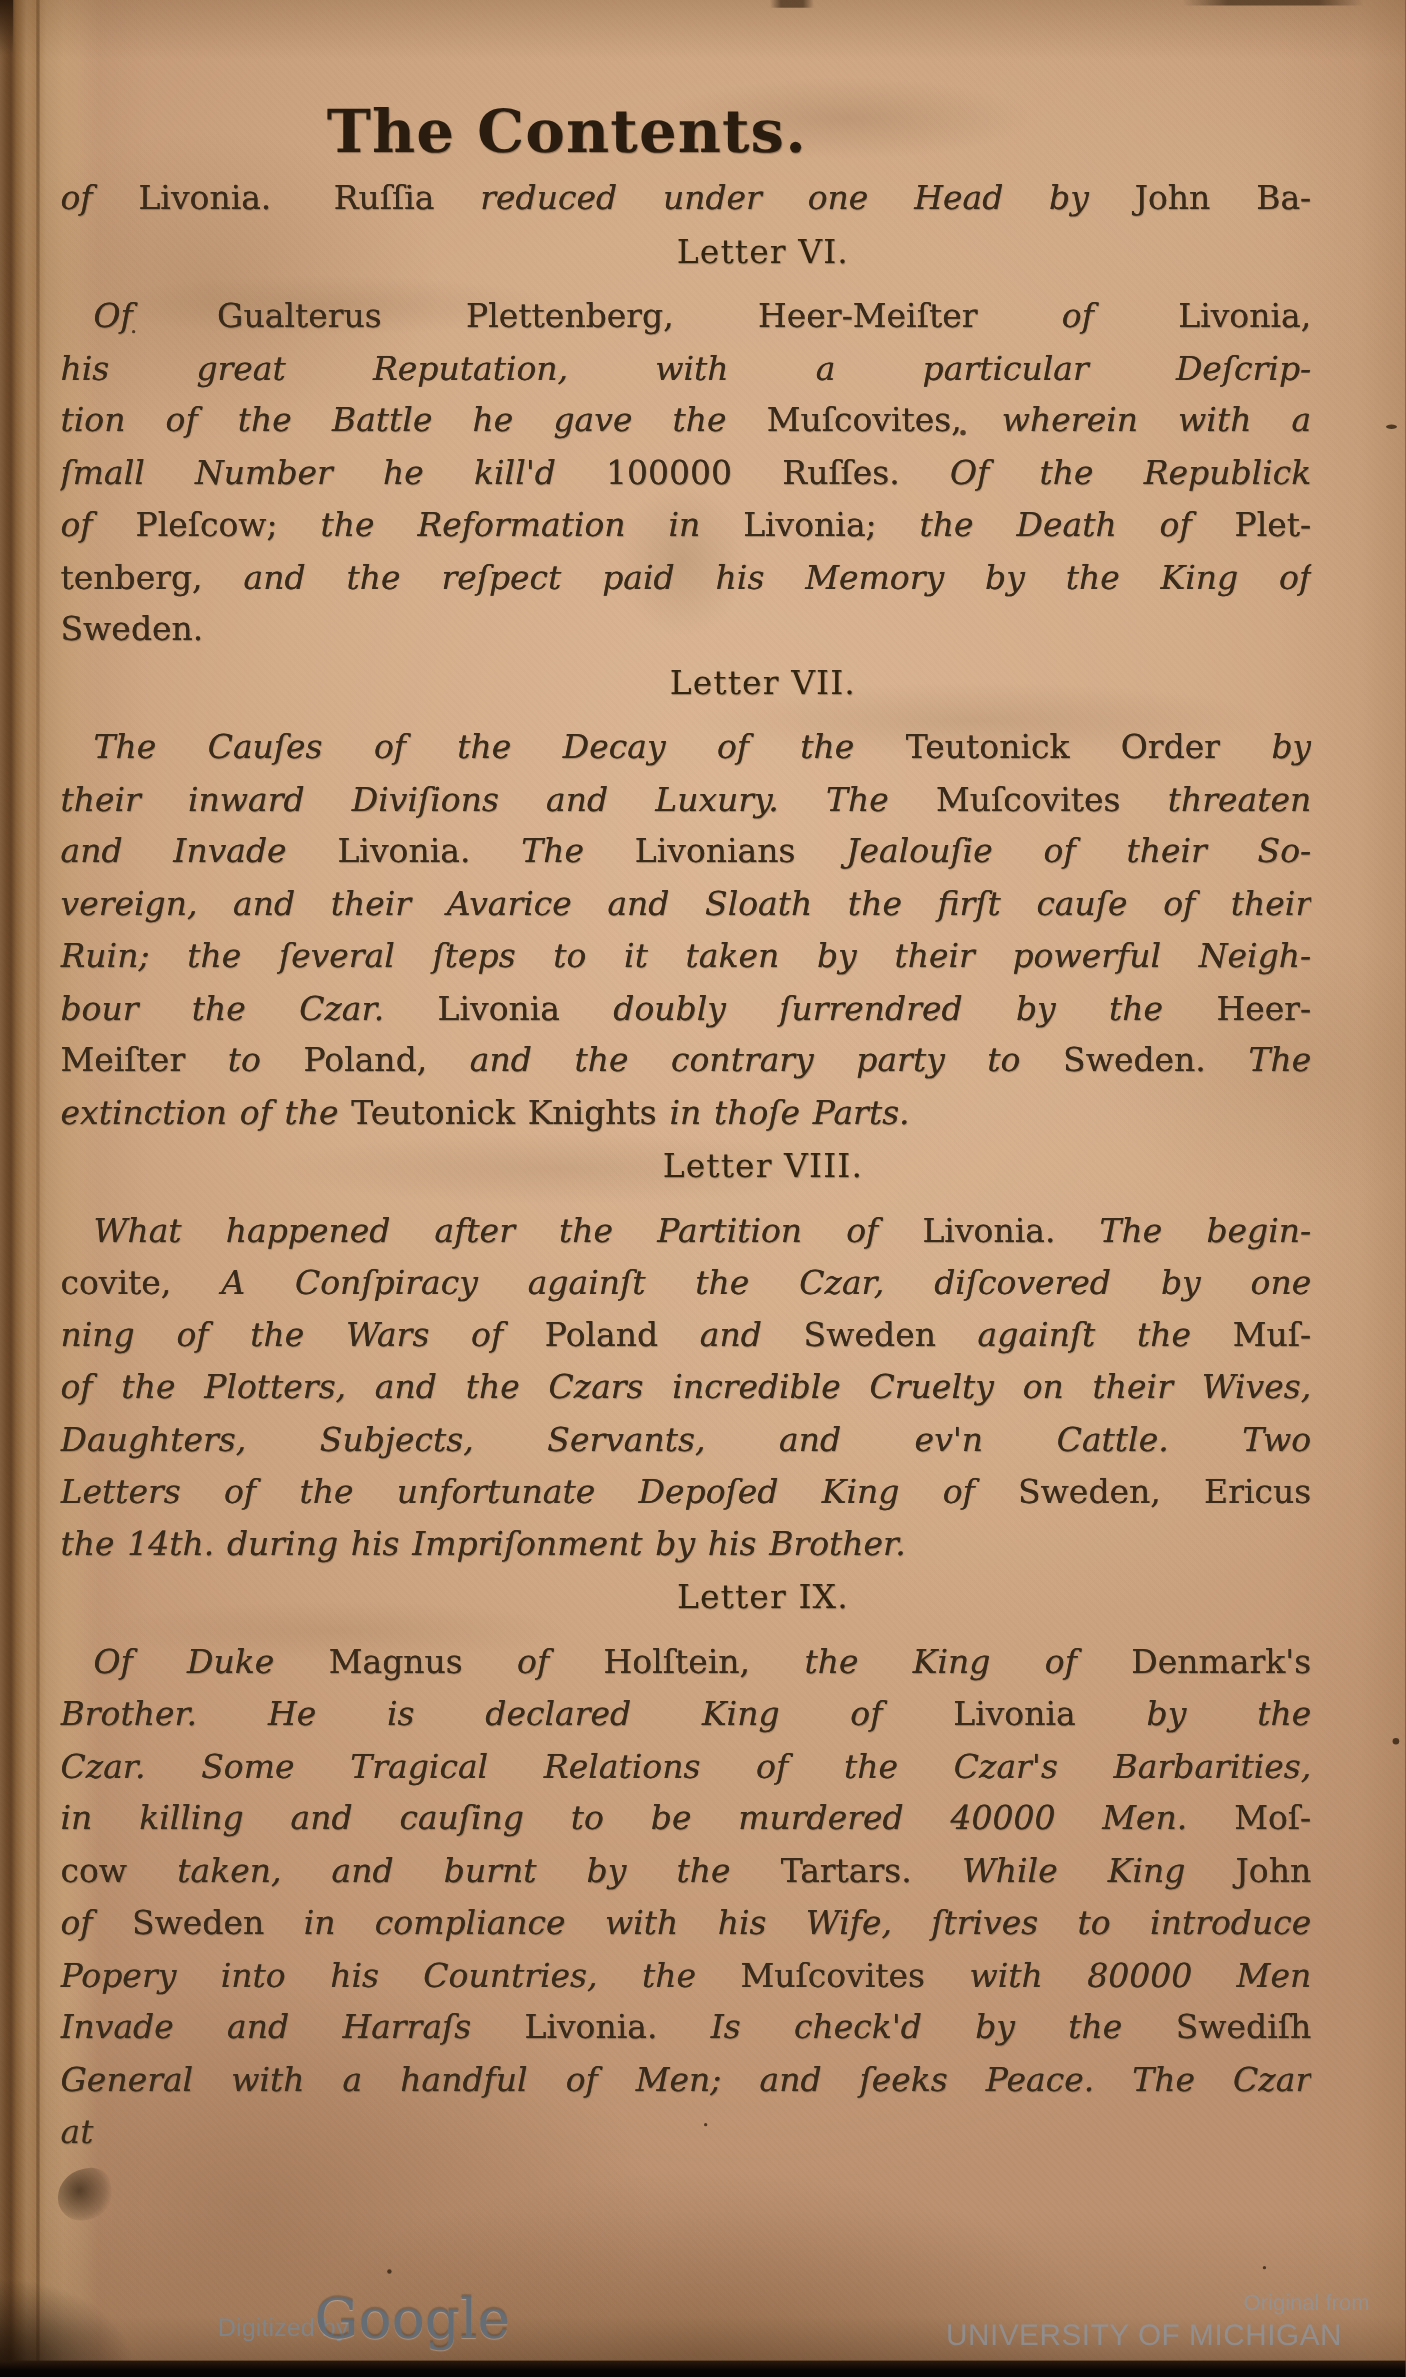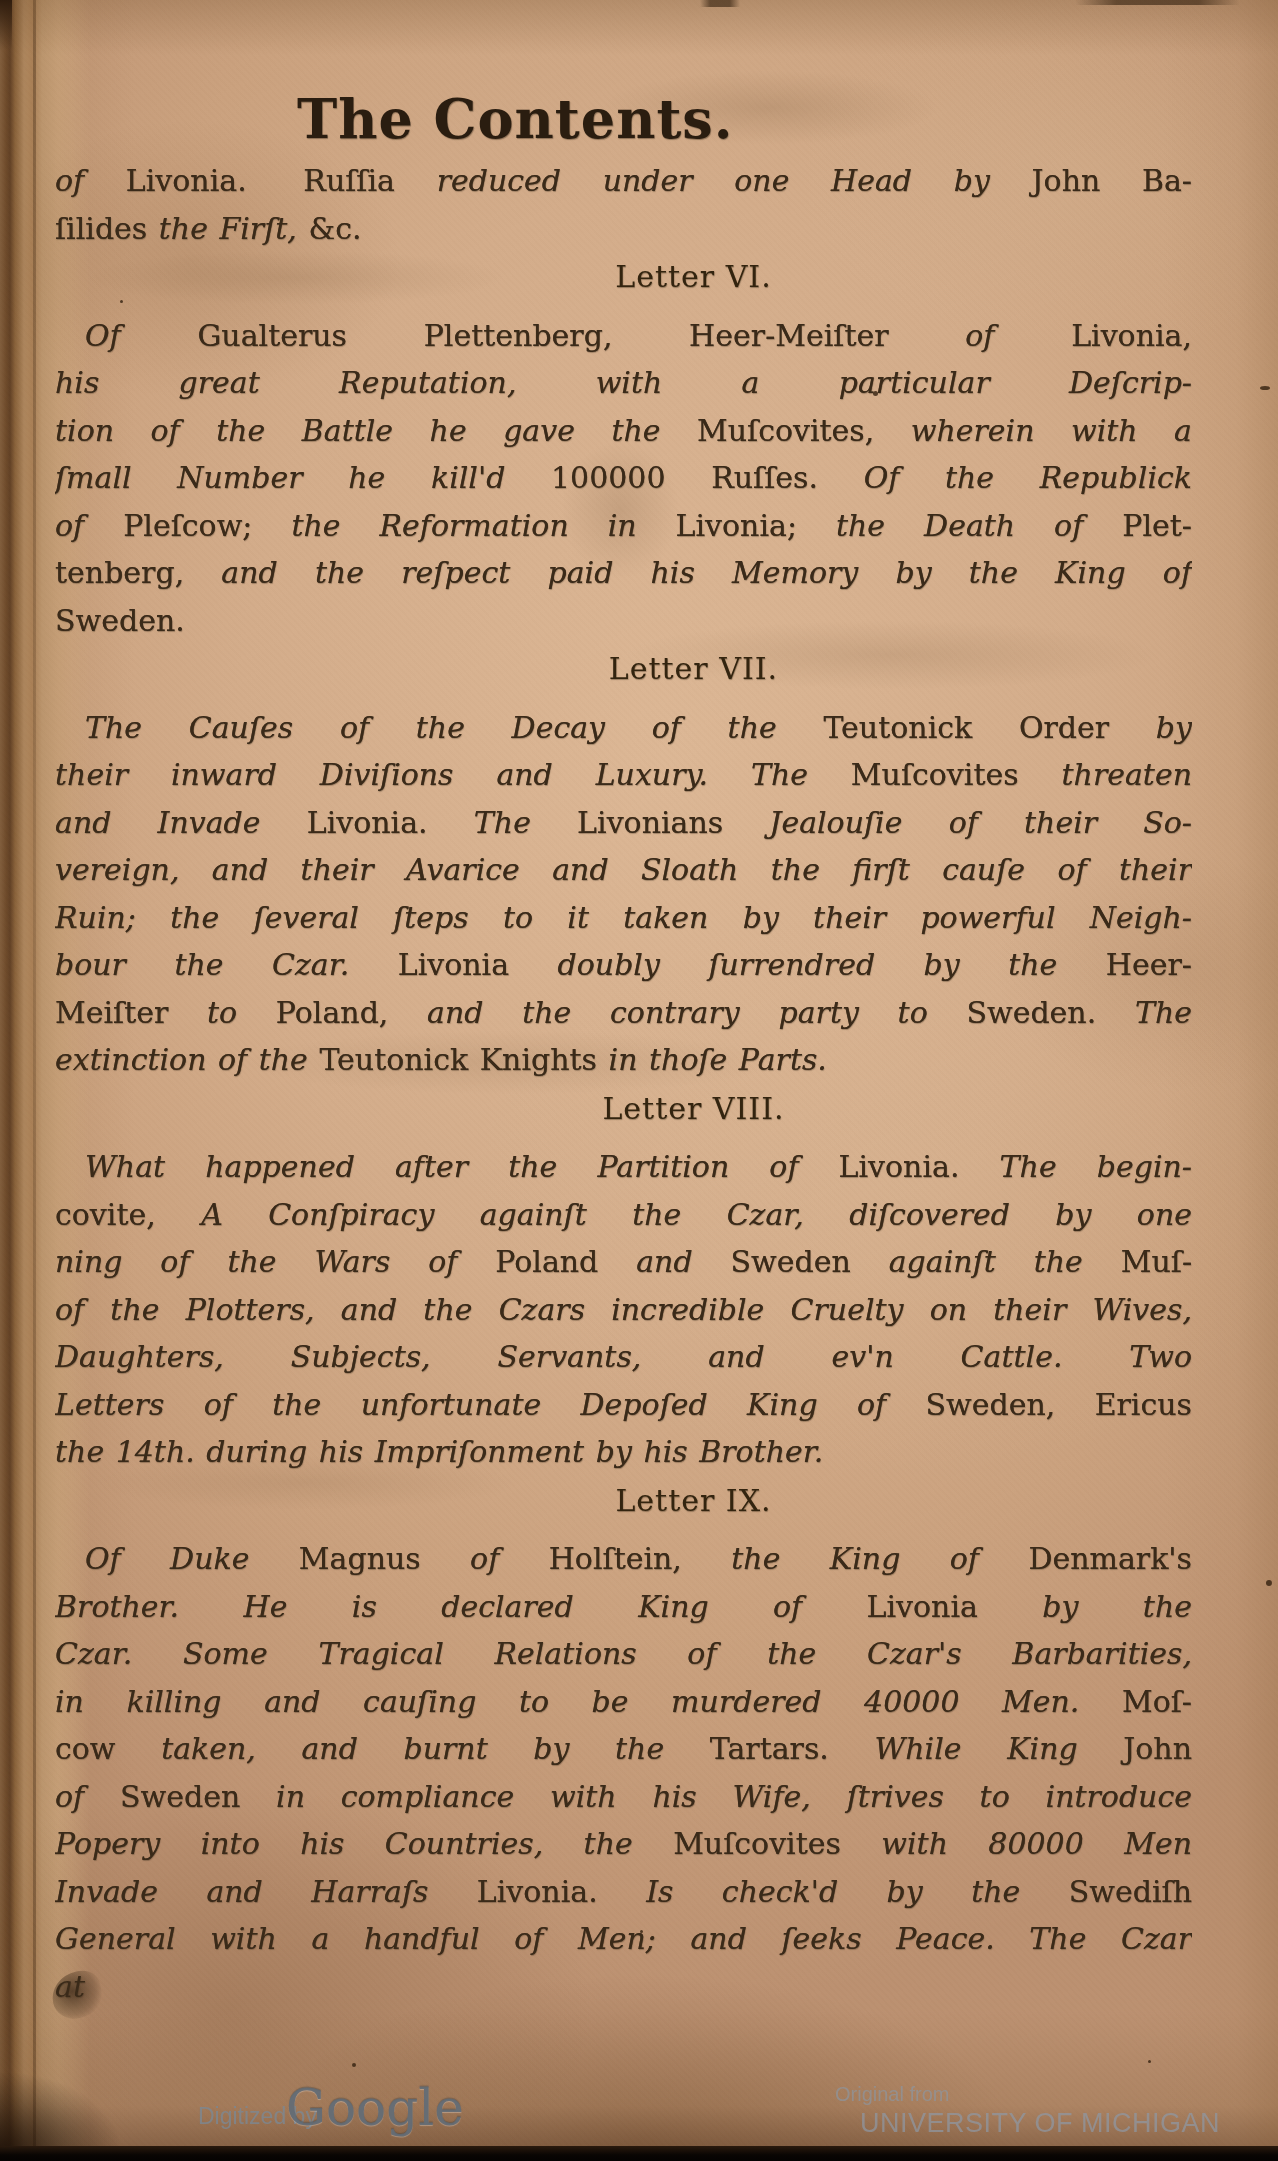--- a/index.html
+++ b/index.html
@@ -48,21 +48,21 @@
   .line .i{font-style:italic;}
   .heading{height:47.5px;line-height:49px;font-size:30px;text-align:center;transform:translateX(70px);
     color:#33240f;letter-spacing:1px;text-shadow:0.5px 0.8px 1px rgba(51,36,15,.4);}
   .catchline{height:47.5px;line-height:47.5px;font-size:30px;font-style:italic;padding-right:50px;
     text-shadow:0.5px 0.8px 0.9px rgba(58,42,25,.35);}
 
   .wm{position:absolute;font-family:"Liberation Sans",sans-serif;pointer-events:none;}
   .wm-digitized{left:198px;top:2103px;font-size:23px;color:rgba(125,135,145,.82);}
   .wm-google{left:286px;top:2079px;font-size:50px;font-family:"DejaVu Serif",serif;color:rgba(95,105,115,.88);
     text-shadow:0 1px 1px rgba(255,255,255,.28), 0 -1px 1px rgba(40,45,50,.3);}
-  .wm-original{left:835px;top:2083px;width:410px;text-align:left;font-size:20px;color:rgba(140,150,162,.68);}
+  .wm-original{left:835px;top:2083px;width:410px;text-align:right;font-size:20px;color:rgba(140,150,162,.68);}
   .wm-univ{left:815px;top:2108px;width:450px;text-align:center;font-size:27px;letter-spacing:.5px;color:rgba(142,153,165,.7);}
 </style>
 </head>
 <body>
 
 <div class="scan">
 
   <div class="edge-left"></div>
   <div class="crease"></div>
   <div class="mottle"></div>
@@ -86,21 +86,20 @@
   <div class="speck" style="left:640px;top:1930px;width:3px;height:3px;"></div>
   <div class="speck" style="left:352px;top:2063px;width:4px;height:4px;"></div>
   <div class="speck" style="left:1148px;top:2060px;width:3px;height:3px;"></div>
   <div class="blot"></div>
 
   <div class="text-column">
     <div class="title">The Contents.</div>
     <div id="doc-body">
         <div>
           <div class="line just"><span class="i">of </span><span class="r">Livonia.  </span><span class="r">Ruſſia </span><span class="i">reduced under one Head by </span><span class="r">John Ba-</span></div>
-          <div class="line"><span class="r">ſilides </span><span class="i">the Firſt, </span><span class="r">&amp;c.</span></div>
         </div>
         <div class="heading">Letter VI.</div>
         <div>
           <div class="line just ind"><span class="i">Of </span><span class="r">Gualterus Plettenberg, Heer-Meiſter </span><span class="i">of </span><span class="r">Livonia,</span></div>
           <div class="line just"><span class="i">his great Reputation, with a particular Deſcrip-</span></div>
           <div class="line just"><span class="i">tion of the Battle he gave the </span><span class="r">Muſcovites, </span><span class="i">wherein with a</span></div>
           <div class="line just"><span class="i">ſmall Number he kill'd </span><span class="r">100000 Ruſſes. </span><span class="i">Of the Republick</span></div>
           <div class="line just"><span class="i">of </span><span class="r">Pleſcow; </span><span class="i">the Reformation in </span><span class="r">Livonia; </span><span class="i">the Death of </span><span class="r">Plet-</span></div>
           <div class="line just"><span class="r">tenberg, </span><span class="i">and the reſpect paid his Memory by the King of</span></div>
           <div class="line"><span class="r">Sweden.</span></div>

